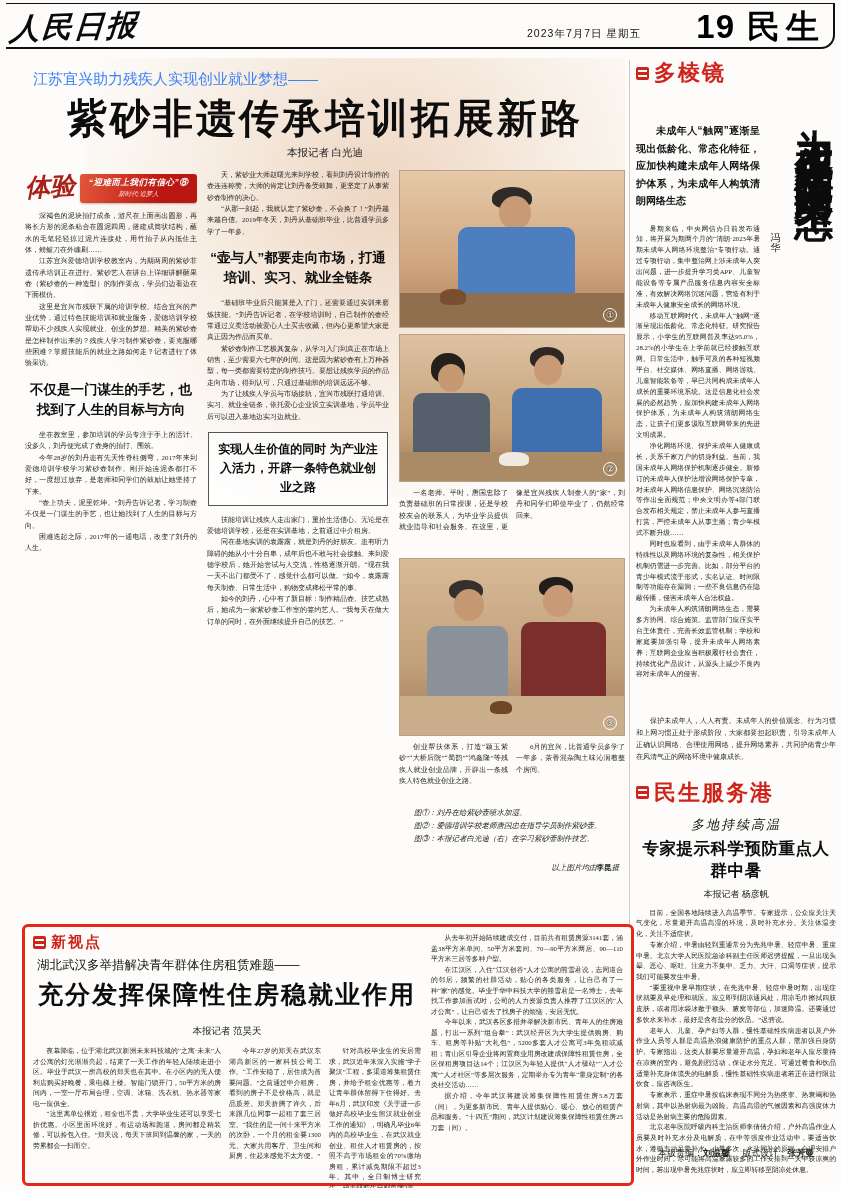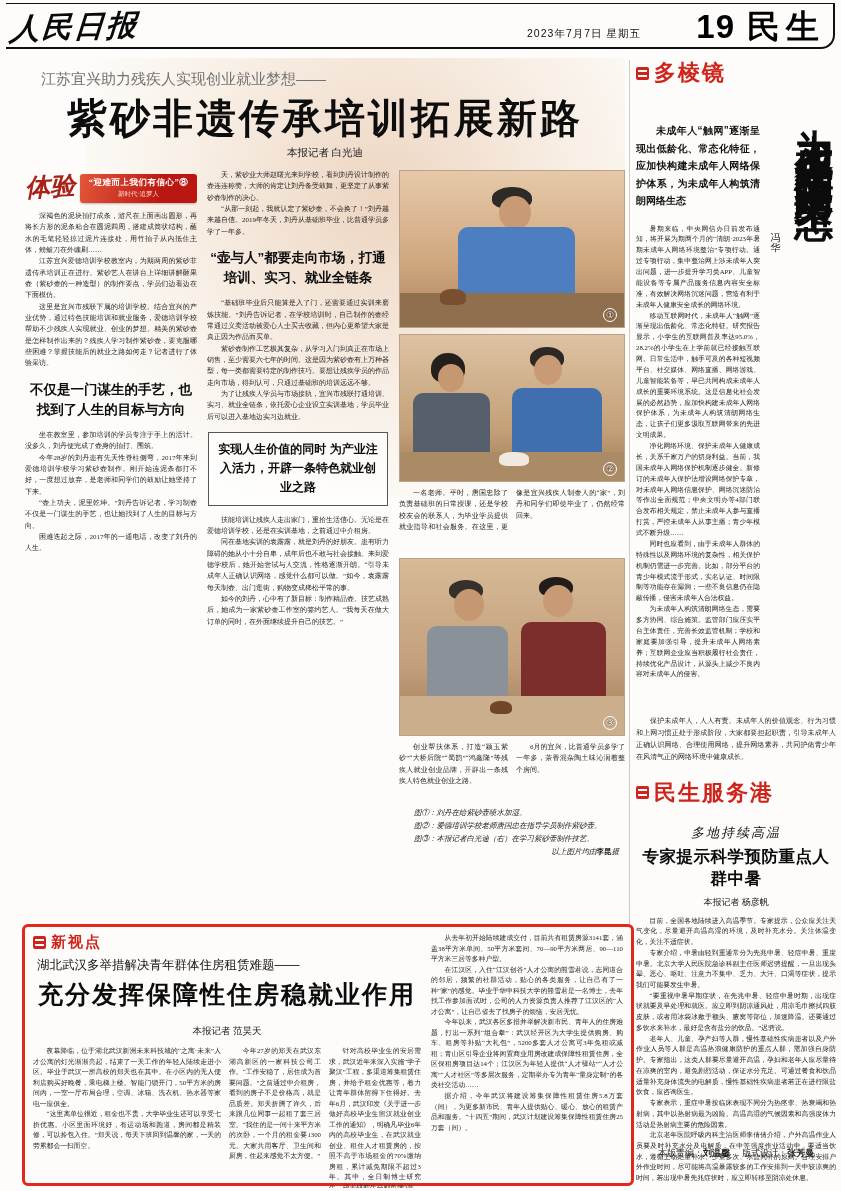--- a/index.html
+++ b/index.html
@@ -18,57 +18,57 @@
              font-family:"Liberation Sans","DejaVu Sans",sans-serif; letter-spacing:1px; }
   .mh-page .sec { margin-left:12px; letter-spacing:6px; }
   .mh-bottomline { position:absolute; left:6px; right:20px; bottom:3px; border-bottom:2px solid #111; }
   .mh-curve { position:absolute; right:6px; top:4px; width:18px; height:45px;
               border-right:2px solid #111; border-bottom:2px solid #111; border-bottom-right-radius:14px; }
 
   
   .main-article { position:absolute; left:25px; top:58px; width:600px; height:864px; }
   .wash { position:absolute; left:60px; top:0; right:0; height:440px; z-index:0;
           background:radial-gradient(ellipse at 55% 32%, rgba(224,181,146,.55), rgba(236,208,180,.28) 48%, rgba(255,255,255,0) 78%); }
-  .kicker { position:absolute; left:16px; top:12px; font-size:15px; color:#737373; z-index:2;
+  .kicker { position:absolute; left:8px; top:12px; font-size:15px; color:#3b82f6; z-index:2;
             font-family:"Liberation Sans","DejaVu Sans",sans-serif; }
   .headline { position:absolute; left:0; top:33px; width:100%; text-align:center; font-size:40px;
               font-weight:900; letter-spacing:3px; color:#0d0d0d; z-index:2; }
   .byline { position:absolute; left:0; top:88px; width:100%; text-align:center; font-size:10.5px; color:#222; z-index:2; }
   .cols { position:absolute; left:0; top:112px; width:600px; height:752px; display:flex; gap:10px; z-index:1; }
   .col { overflow:hidden; }
   .col1 { width:172px; } .col2 { width:182px; } .col3 { width:226px; }
   .bt { font-size:7px; line-height:1.62; color:#262626; }
   .bt p { text-indent:2em; text-align:justify; margin:0; }
   .subhead { font-size:13.5px; font-weight:700; line-height:1.5; text-align:center; margin:10px 2px;
              color:#0d0d0d; font-family:"Liberation Sans","DejaVu Sans",sans-serif; }
   .boxed-subhead { border:1px solid #555; margin:9px 1px; padding:7px 6px; font-size:12px; font-weight:700;
                    line-height:1.6; text-align:center; color:#0d0d0d;
                    font-family:"Liberation Sans","DejaVu Sans",sans-serif; background:rgba(255,255,255,.6); }
   
   .badge-row { display:flex; align-items:flex-start; gap:5px; margin:4px 0 8px 0; }
   .badge-label { font-size:25px; font-weight:900; color:#a8221a; font-style:italic; line-height:1;
                  font-family:"Liberation Serif","DejaVu Serif",serif; transform:rotate(-3deg); }
   .badge-ribbon { flex:1; background:linear-gradient(100deg,#e2563a,#bb1712 70%); border-radius:3px;
-                  color:#fff; text-align:center; padding:3px 0 4px; box-shadow:0 1px 2px rgba(0,0,0,.25); }
+                  color:#fff; text-align:center; padding:3px 0 4px; box-shadow:0 1px 2px rgba(0,0,0,.25);font-style:italic; }
   .badge-ribbon .r1 { font-size:8.5px; font-weight:700; letter-spacing:.5px; display:block; }
   .badge-ribbon .r2 { font-size:6.5px; color:#ffd9cc; display:block; margin-top:1px; }
   
   .photo { position:relative; width:100%; border:1px solid #b9a288; overflow:hidden; margin-bottom:6px; }
   .photo .head { position:absolute; border-radius:50%; }
   .photo .hair { position:absolute; border-radius:50% 50% 40% 40%; }
   .photo .torso { position:absolute; border-radius:10px 10px 0 0; }
   .photo .table { position:absolute; left:0; right:0; bottom:0; }
   .photo .pot { position:absolute; border-radius:45% 45% 30% 30%; }
   .photo-num { position:absolute; right:7px; bottom:5px; width:14px; height:14px; border:1px solid #fff;
                border-radius:50%; color:#fff; font-size:9px; line-height:13px; text-align:center;
                text-shadow:0 0 2px #000; font-family:"Liberation Sans","DejaVu Sans",sans-serif; }
   .inter-text { column-count:2; column-gap:8px; margin-bottom:6px; }
   .captions { font-size:7.5px; font-style:italic; line-height:1.75; color:#222; margin-top:2px; }
   .captions p { text-indent:2em; text-align:justify; margin:0; }
-  .photo-credit { text-align:right; font-size:7.5px; font-style:italic; margin-top:2px; padding-right:6px; }
+  .photo-credit { text-align:right; font-size:7.5px; font-style:italic; margin-top:18px; padding-right:6px; }
   .photo-credit b { font-style:normal; }
 
   
   .right-col { position:absolute; left:636px; top:58px; width:200px; height:1108px; }
   .v-divider { position:absolute; left:629px; top:60px; height:1060px; border-left:1px solid #cfcac2; }
   .col-header { display:flex; align-items:center; gap:5px; margin-bottom:8px; }
   .col-icon { width:13px; height:13px; background:#cf241b; border-radius:2px; position:relative; flex:0 0 aupx; }
   .col-icon::before { content:""; position:absolute; left:2px; right:2px; top:3px; height:2px; background:#fff; }
   .col-icon::after { content:""; position:absolute; left:2px; right:2px; bottom:3px; height:2px; background:#fff; }
   .col-title { font-size:22px; font-weight:900; color:#cf241b; letter-spacing:2px;
@@ -80,21 +80,21 @@
   .prism-body { font-size:6.8px; line-height:1.6; }
   .prism-body p { text-indent:2em; text-align:justify; margin:0; }
   .prism-right { position:relative; width:68px; }
   .v-headline { position:absolute; right:0; top:2px; writing-mode:vertical-rl; font-size:39px; font-weight:900;
                 letter-spacing:6px; color:#0c0c0c; line-height:1.05; }
   .v-author { position:absolute; left:2px; top:128px; writing-mode:vertical-rl; font-size:10px;
               letter-spacing:10px; color:#222; }
   .prism-close { font-size:7px; line-height:1.7; margin-top:8px; }
   .prism-close p { text-indent:2em; text-align:justify; }
   .service { margin-top:14px; }
-  .svc-kicker { text-align:center; font-size:13px; letter-spacing:2px; font-style:italic; color:#111; margin-top:16px; }
+  .svc-kicker { text-align:center; font-size:13px; letter-spacing:2px; font-style:italic; color:#111; margin-top:8px; }
   .svc-headline { text-align:center; font-size:16.5px; font-weight:900; letter-spacing:.5px; color:#0c0c0c;
                   margin-top:4px; font-family:"Liberation Sans","DejaVu Sans",sans-serif; }
   .svc-byline { text-align:center; font-size:9px; margin:6px 0 7px; }
   .svc-body { font-size:6.8px; line-height:1.58; height:286px; overflow:hidden; }
   .svc-body p { text-indent:2em; text-align:justify; margin:0; }
   .credits { position:absolute; left:0; bottom:6px; width:100%; text-align:center; font-size:9px; color:#222; }
   .credits b { font-weight:900; }
 
   
   .new-view { position:absolute; left:22px; top:924px; width:612px; height:262px; background:#fdfcfa;
@@ -162,21 +162,21 @@
           </div>
         <div class="subhead">“壶与人”都要走向市场，打通培训、实习、就业全链条</div>
         <div class="bt">
             <p>“基础班毕业后只能算是入了门，还需要通过实训来磨炼技能。”刘丹告诉记者，在学校培训时，自己制作的壶经常通过义卖活动被爱心人士买去收藏，但内心更希望大家是真正因为作品而买单。</p>
             <p>紫砂壶制作工艺极其复杂，从学习入门到真正在市场上销售，至少需要六七年的时间。这是因为紫砂壶有上万种器型，每一类都需要特定的制作技巧。要想让残疾学员的作品走向市场，得到认可，只通过基础班的培训远远不够。</p>
             <p>为了让残疾人学员与市场接轨，宜兴市残联打通培训、实习、就业全链条，依托爱心企业设立实训基地，学员毕业后可以进入基地边实习边就业。</p>
           </div>
         <div class="boxed-subhead">实现人生价值的同时 为产业注入活力，开辟一条特色就业创业之路</div>
         <div class="bt">
             <p>技能培训让残疾人走出家门，重拾生活信心。无论是在爱德培训学校，还是在实训基地，之前通过中介租房。</p>
-            <p>同在基地实训的袁露露，就是刘丹的好朋友。患有听力障碍的她从小十分自卑，成年后也不敢与社会接触。来到爱德学校后，她开始尝试与人交流，性格逐渐开朗。“引导未成年人正确认识网络，感觉什么都可以做。”如今，袁露露每天制壶、出门逛街，购物变成稀松平常的事。</p>
+            <p>同在基地实训的袁露露，就是刘丹的好朋友。患有听力障碍的她从小十分自卑，成年后也不敢与社会接触。来到爱德学校后，她开始尝试与人交流，性格逐渐开朗。“现在我一天不出门都受不了，感觉什么都可以做。”如今，袁露露每天制壶、日常生活中，购物变成稀松平常的事。</p>
             <p>如今的刘丹，心中有了新目标：制作精品壶。技艺成熟后，她成为一家紫砂壶工作室的签约艺人。“我每天在做大订单的同时，在外面继续提升自己的技艺。”</p>
           </div>
       </div>
 
       <div class="col col3">
         <div class="photo" style="height:158px;background:linear-gradient(180deg,#e6c9a9,#cfa67e 60%,#a9815c)">
           <span class="hair" style="left:41%;top:10%;width:40px;height:22px;background:#2e2a26"></span>
           <span class="head" style="left:44%;top:16%;width:32px;height:34px;background:#c89a76"></span>
           <span class="torso" style="left:26%;top:36%;width:52%;height:46%;background:#4d7fc0"></span>
           <span class="table" style="height:22%;background:#8f6f4e"></span>

